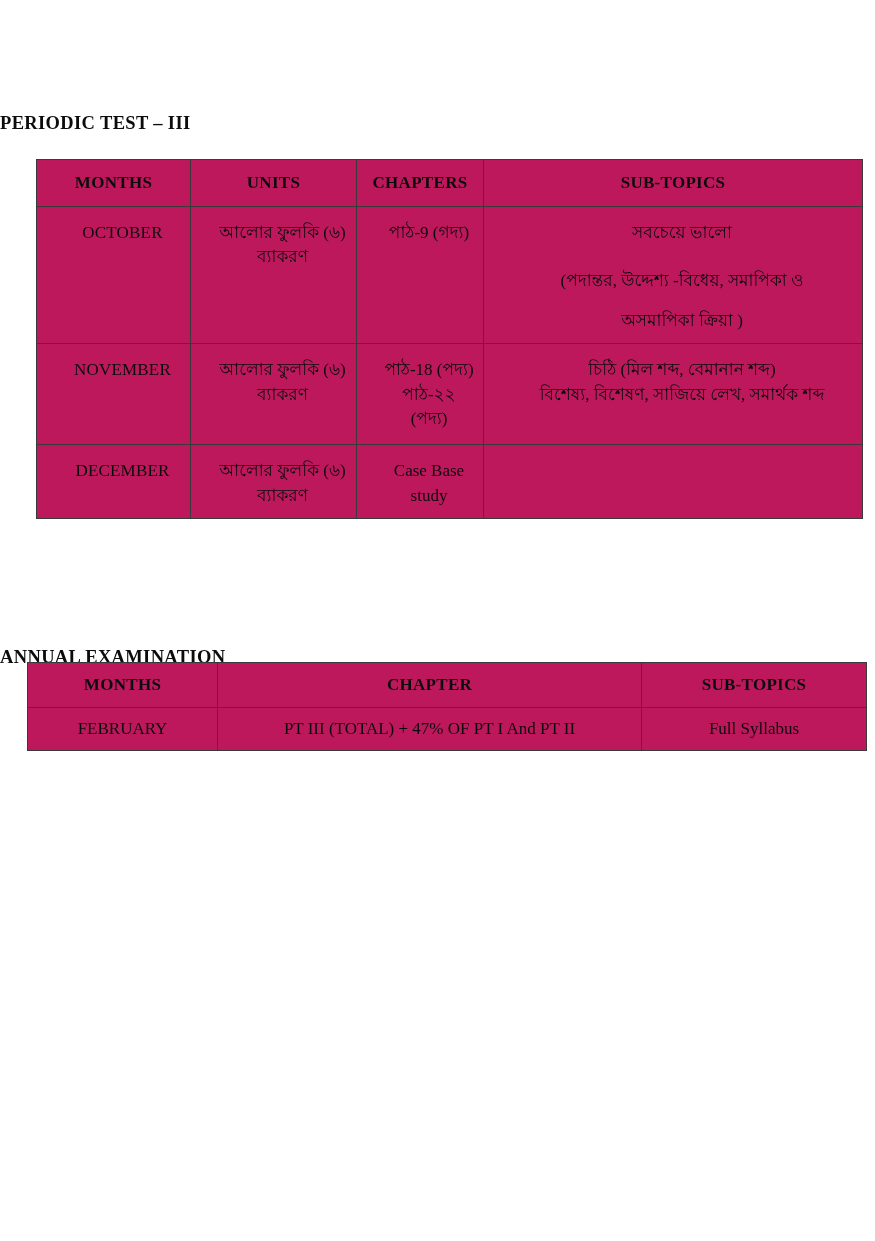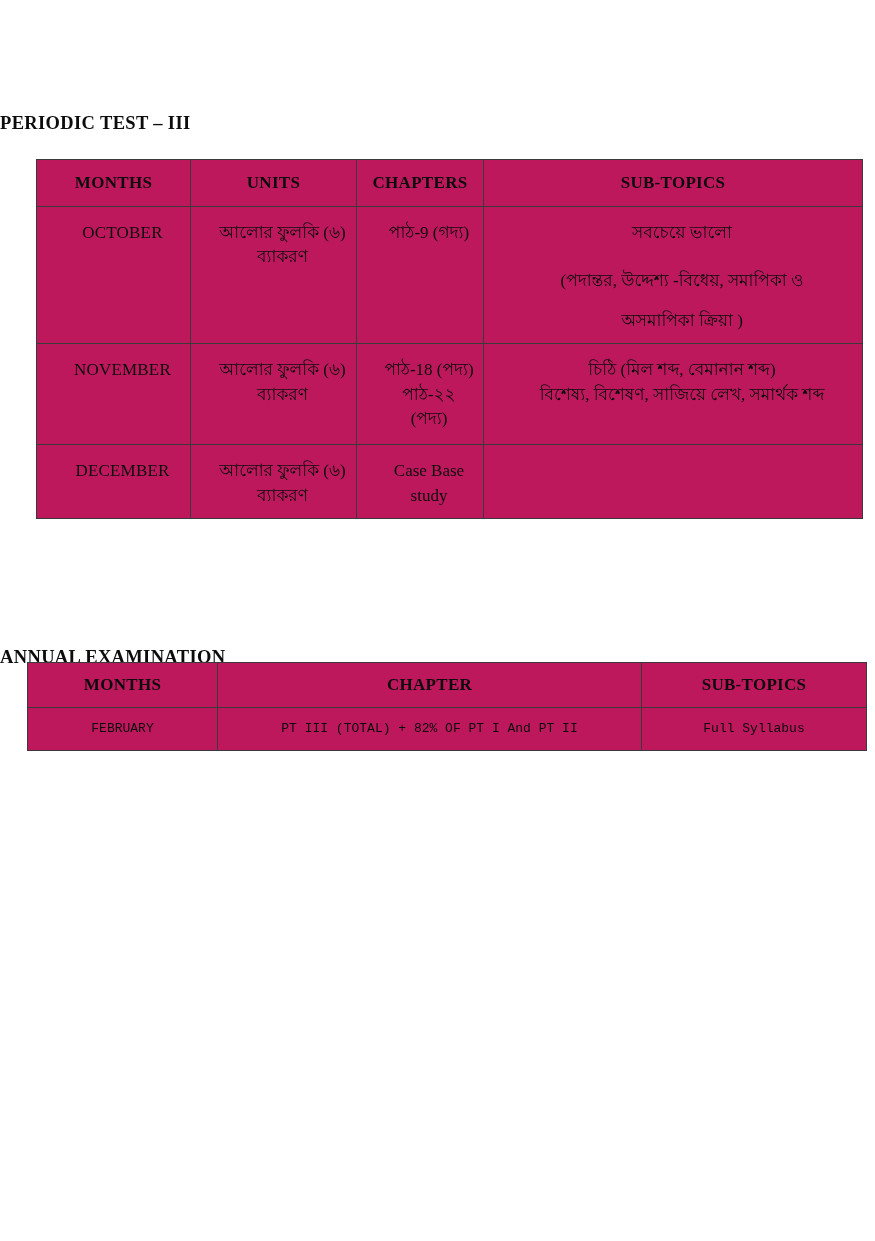--- a/index.html
+++ b/index.html
@@ -112,23 +112,22 @@
     width: 839px;
   }
   #table-annual col.c-months  { width: 190px; }
   #table-annual col.c-chapter { width: 424px; }
   #table-annual col.c-subs    { width: 225px; }
 
   #table-annual thead th { height: 44px; }
   #table-annual tbody td {
     height: 42px;
     vertical-align: middle;
-    font-size: 13px;
+    font-size: 17px;
     padding: 0 6px;
-    font-family: Liberation Mono, monospace;
   }
 </style>
 </head>
 <body>
 
 <div class="page">
 
   <div class="doc-title" id="title-periodic">PERIODIC TEST – III</div>
 
   <table class="sheet" id="table-periodic">
@@ -211,19 +210,19 @@
     <thead>
       <tr>
         <th>MONTHS</th>
         <th>CHAPTER</th>
         <th>SUB-TOPICS</th>
       </tr>
     </thead>
     <tbody>
       <tr>
         <td>FEBRUARY</td>
-        <td>PT III (TOTAL) + 82% OF PT I And PT II</td>
+        <td>PT III (TOTAL) + 47% OF PT I And PT II</td>
         <td>Full Syllabus</td>
       </tr>
     </tbody>
   </table>
 
 </div>
 
 </body></html>

